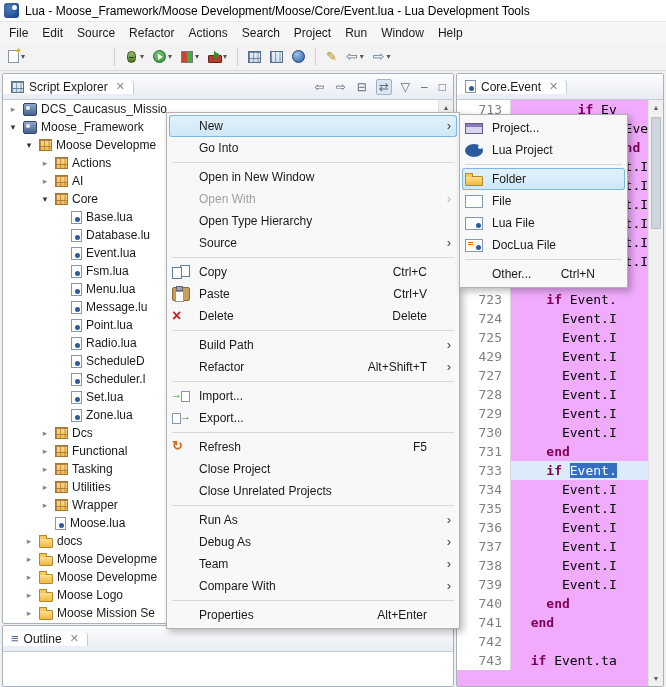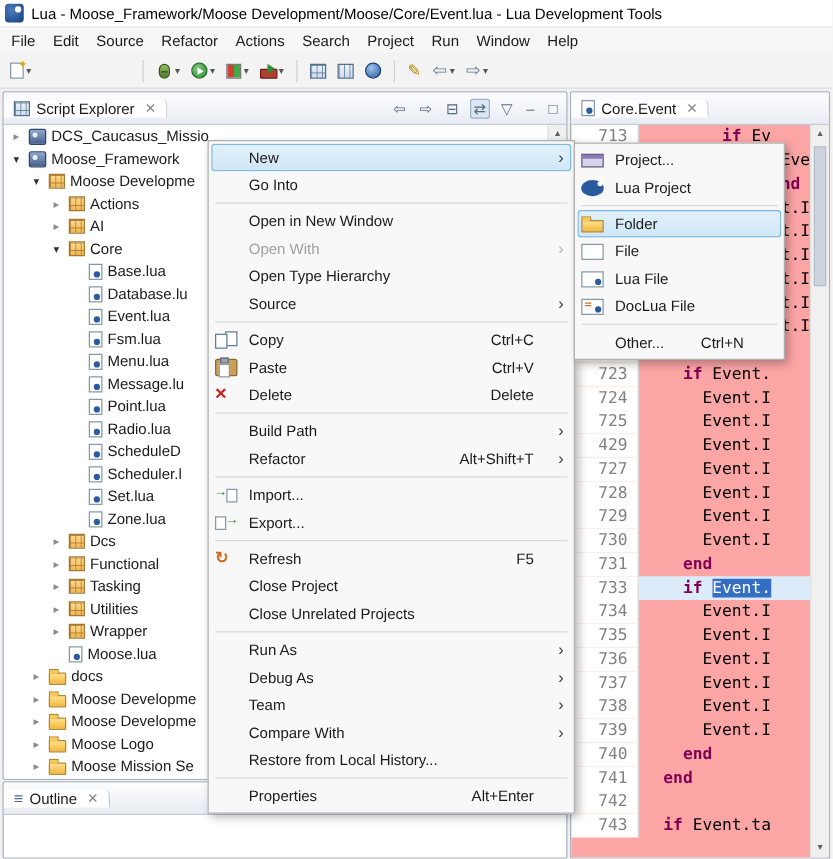--- a/index.html
+++ b/index.html
@@ -40,21 +40,21 @@
   .tw.open{color:#333;}
   .tlabel{white-space:nowrap;}
   .vscroll{position:absolute;top:26px;right:0;bottom:0;width:15px;background:#f0f0f0;border-left:1px solid #e2e2e2;}
   .sb-btn{height:15px;display:flex;align-items:center;justify-content:center;font-size:7px;color:#606060;}
   .sb-btn.down{position:absolute;bottom:0;left:0;right:0;}
   .thumb{position:absolute;left:2px;right:2px;background:#cdd4dd;border:1px solid #b4bcc8;border-radius:1px;}
   .tree-thumb{top:17px;height:72px;}
   .ed-thumb{top:17px;height:112px;}
 
   
-  .editor-body{position:absolute;top:26px;left:0;right:15px;bottom:0;background:#fca5a5;overflow:hidden;font-family:"DejaVu Sans Mono","Liberation Mono",monospace;font-size:13px;}
+  .editor-body{position:absolute;top:26px;left:0;right:15px;bottom:0;background:#f0abfc;overflow:hidden;font-family:"DejaVu Sans Mono","Liberation Mono",monospace;font-size:13px;}
   .cl{display:flex;height:19px;line-height:19px;}
   .ln{width:54px;min-width:54px;text-align:right;padding-right:8px;color:#808080;background:#fff;border-right:1px solid #d8d8d8;}
   .ct{flex:1;padding-left:4px;white-space:pre;overflow:hidden;}
   .cl.current .ct{background:#dcebfa;}
   .s-k{color:#7f0055;font-weight:bold;}
   .s-p{color:#000;}
   .s-sel{background:#356fc4;color:#fff;}
 
   
   .context-menu{position:absolute;left:166px;top:112px;width:294px;background:#f8f8f8;border:1px solid #b0b0b0;box-shadow:3px 3px 7px rgba(0,0,0,.28);padding:2px;z-index:50;}
@@ -612,24 +612,20 @@
       <div class="menu-item">
         <span class="micon"></span>
         <span class="mlabel">Team</span>
         <span class="marrow">›</span>
       </div>
       <div class="menu-item">
         <span class="micon"></span>
         <span class="mlabel">Compare With</span>
         <span class="marrow">›</span>
       </div>
-      <div class="menu-item">
-        <span class="micon"></span>
-        <span class="mlabel">Restore from Local History...</span>
-      </div>
       <div class="menu-sep"></div>
       <div class="menu-item">
         <span class="micon"></span>
         <span class="mlabel">Properties</span>
         <span class="mshort">Alt+Enter</span>
       </div>
     </div>
 
   <div class="submenu">
       <div class="menu-item">

